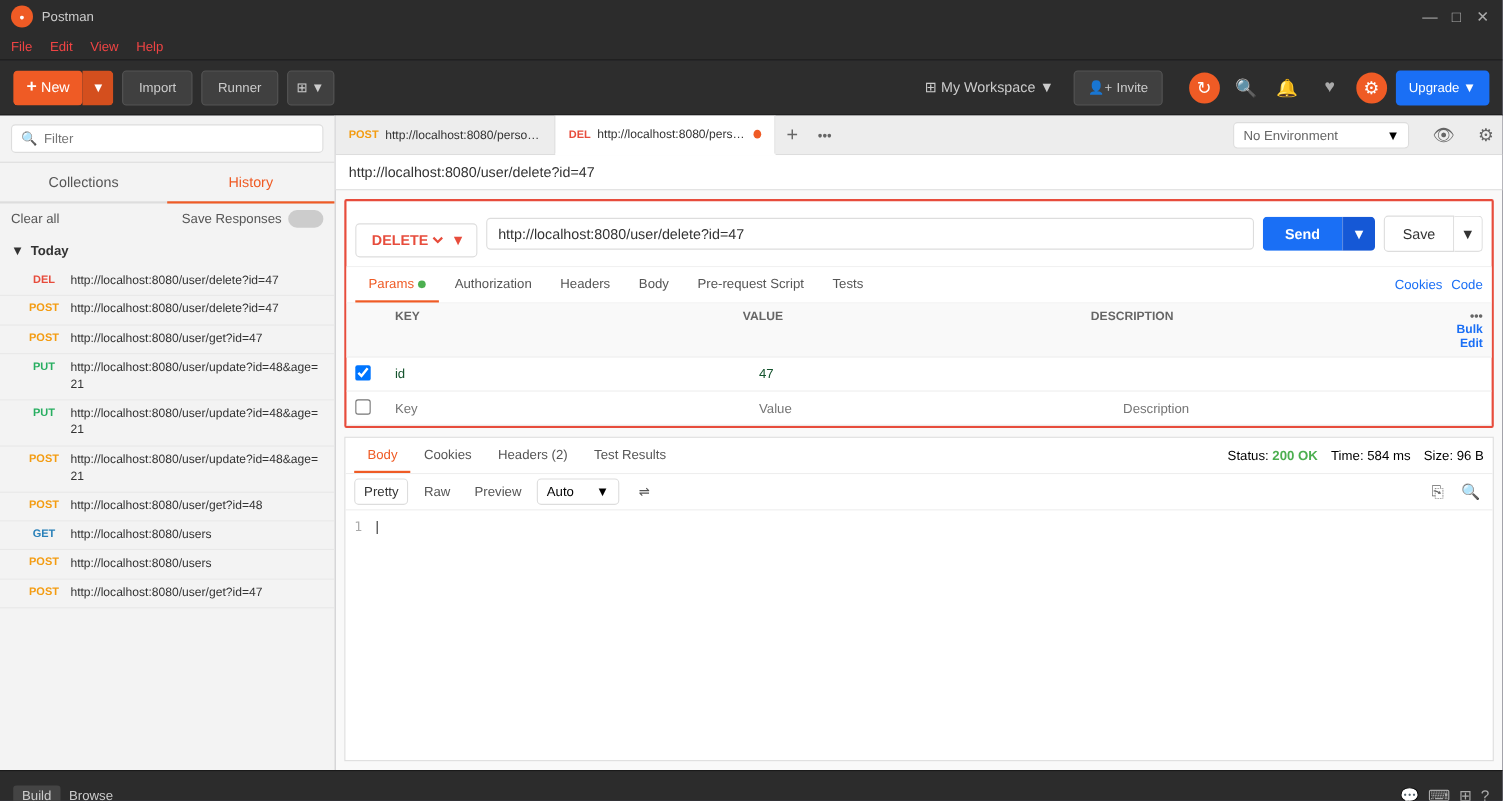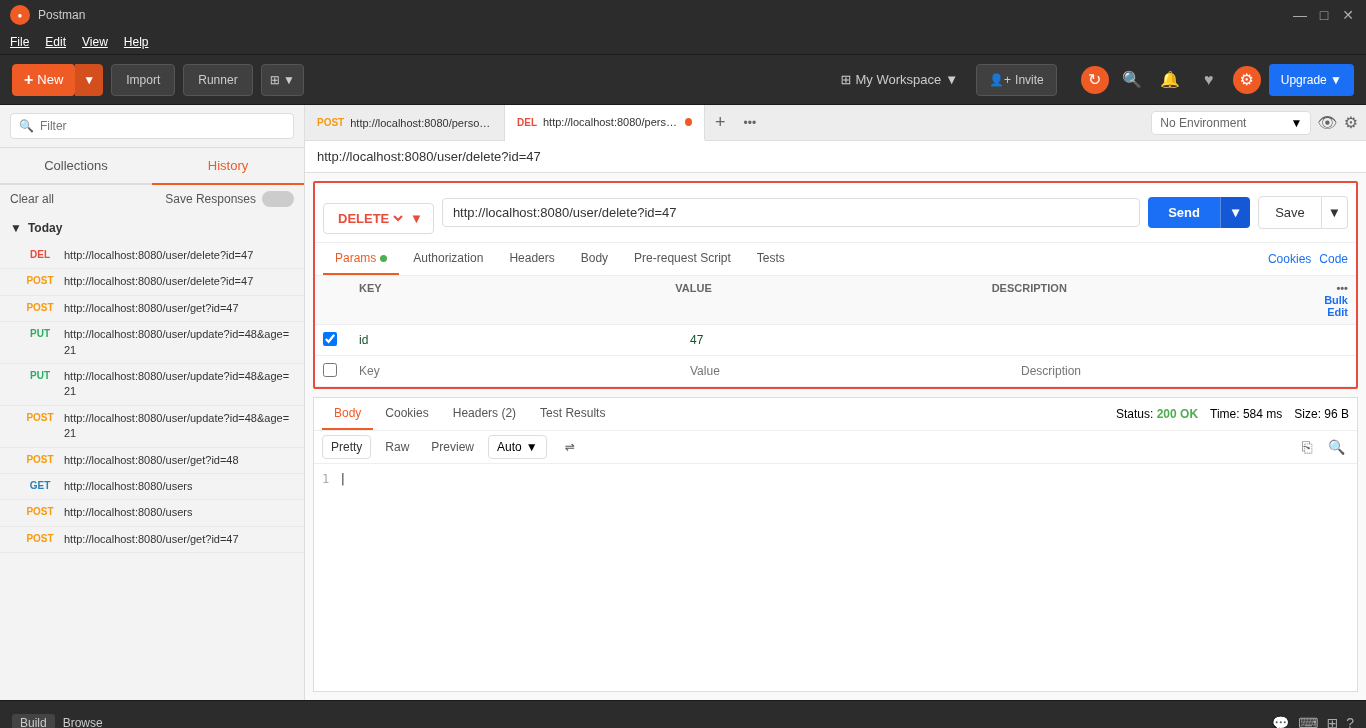--- a/index.html
+++ b/index.html
@@ -8,21 +8,21 @@
     
     .title-bar { background: #2c2c2c; height: 30px; display: flex; align-items: center; justify-content: space-between; padding: 0 10px; }
     .title-bar-left { display: flex; align-items: center; gap: 8px; }
     .postman-logo { width: 20px; height: 20px; background: #ef5b25; border-radius: 50%; display: flex; align-items: center; justify-content: center; color: white; font-size: 10px; font-weight: bold; }
     .title-text { color: #ccc; font-size: 12px; }
     .title-bar-controls { display: flex; gap: 8px; }
     .title-ctrl { color: #aaa; font-size: 14px; cursor: pointer; width: 16px; height: 16px; display: flex; align-items: center; justify-content: center; }
 
     
     .menu-bar { background: #2c2c2c; height: 25px; display: flex; align-items: center; padding: 0 10px; gap: 16px; border-bottom: 1px solid #1a1a1a; }
-    .menu-item { color: #ffffff; font-size: 12px; cursor: pointer; text-decoration: underline; }
+    .menu-item { color: #ef4444; font-size: 12px; cursor: pointer; }
 
     
     .toolbar { background: #2d2d2d; height: 50px; display: flex; align-items: center; padding: 0 12px; gap: 8px; border-bottom: 1px solid #1a1a1a; }
     .new-btn { background: #ef5b25; color: white; border: none; border-radius: 4px; padding: 6px 12px; display: flex; align-items: center; gap: 4px; cursor: pointer; font-size: 13px; height: 32px; }
     .new-btn-arrow { background: #d44f1e; padding: 6px 8px; border-radius: 0 4px 4px 0; height: 32px; display: flex; align-items: center; color: white; cursor: pointer; }
     .toolbar-btn { background: #404040; color: #ccc; border: 1px solid #555; border-radius: 4px; padding: 6px 14px; cursor: pointer; font-size: 12px; height: 32px; }
     .workspace-section { margin-left: auto; display: flex; align-items: center; gap: 8px; }
     .workspace-btn { background: transparent; color: #ccc; border: none; padding: 6px 10px; cursor: pointer; font-size: 13px; display: flex; align-items: center; gap: 4px; }
     .invite-btn { background: #404040; color: #ccc; border: 1px solid #555; border-radius: 4px; padding: 6px 12px; cursor: pointer; font-size: 12px; height: 32px; display: flex; align-items: center; gap: 4px; }
     .toolbar-icons { display: flex; align-items: center; gap: 10px; margin-left: 16px; }
@@ -107,21 +107,21 @@
     
     .response-area { margin: 0 8px 8px 8px; border: 1px solid #ddd; background: white; flex: 1; display: flex; flex-direction: column; min-height: 0; }
     .response-tabs-bar { display: flex; border-bottom: 1px solid #eee; padding: 0 8px; align-items: center; }
     .resp-tab { padding: 8px 12px; font-size: 12px; color: #555; cursor: pointer; border-bottom: 2px solid transparent; }
     .resp-tab.active { color: #ef5b25; border-bottom: 2px solid #ef5b25; }
     .resp-status { margin-left: auto; display: flex; gap: 12px; font-size: 12px; align-items: flex-start; }
     .status-ok { color: #4caf50; font-weight: 600; }
     .response-toolbar { display: flex; align-items: center; padding: 4px 8px; border-bottom: 1px solid #eee; gap: 6px; }
     .resp-format-btn { background: transparent; border: none; padding: 4px 8px; font-size: 12px; color: #555; cursor: pointer; border-radius: 4px; }
     .resp-format-btn.active { background: white; border: 1px solid #ddd; color: #333; }
-    .auto-select { background: white; border: 1px solid #ddd; border-radius: 4px; padding: 4px 8px; font-size: 12px; cursor: pointer; display: flex; align-items: center; gap: 4px; }
+    .auto-select { background: white; border: 1px solid #ddd; border-radius: 4px; padding: 4px 8px; font-size: 12px; cursor: pointer; display: flex; align-items: center; gap: 20px; }
     .resp-icons { margin-left: auto; display: flex; gap: 6px; }
     .resp-icon { width: 24px; height: 24px; display: flex; align-items: center; justify-content: center; color: #666; cursor: pointer; font-size: 14px; }
     .response-body { flex: 1; padding: 8px; font-family: monospace; font-size: 12px; color: #333; overflow-y: auto; }
     .line-number { color: #aaa; margin-right: 10px; user-select: none; }
 
     
     .status-bar { height: 44px; background: #2c2c2c; display: flex; align-items: center; padding: 0 12px; border-top: 1px solid #1a1a1a; }
     .status-bar-btn { color: #ccc; font-size: 12px; cursor: pointer; padding: 2px 8px; }
     .status-bar-btn.active { background: #444; border-radius: 3px; }
     .status-bar-right { margin-left: auto; display: flex; gap: 8px; }
@@ -274,21 +274,21 @@
         <span class="tab-url">http://localhost:8080/person/se</span>
       </div>
       <div class="tab-item active">
         <span class="tab-method" style="color:#e74c3c;">DEL</span>
         <span class="tab-url">http://localhost:8080/person/sav</span>
         <div class="tab-dot"></div>
       </div>
       <div class="tab-add">+</div>
       <div class="tab-more">•••</div>
       <div class="tabs-bar-right">
-        <div style="display:flex;align-items:center;gap:6px;">
+        <div style="display:flex;align-items:center;gap:21px;">
           <div class="env-selector">
             <span style="flex:1;font-size:12px;color:#666;">No Environment</span>
             <span>▼</span>
           </div>
           <span class="header-settings-icon">👁</span>
           <span class="header-settings-icon">⚙</span>
         </div>
       </div>
     </div>
 

